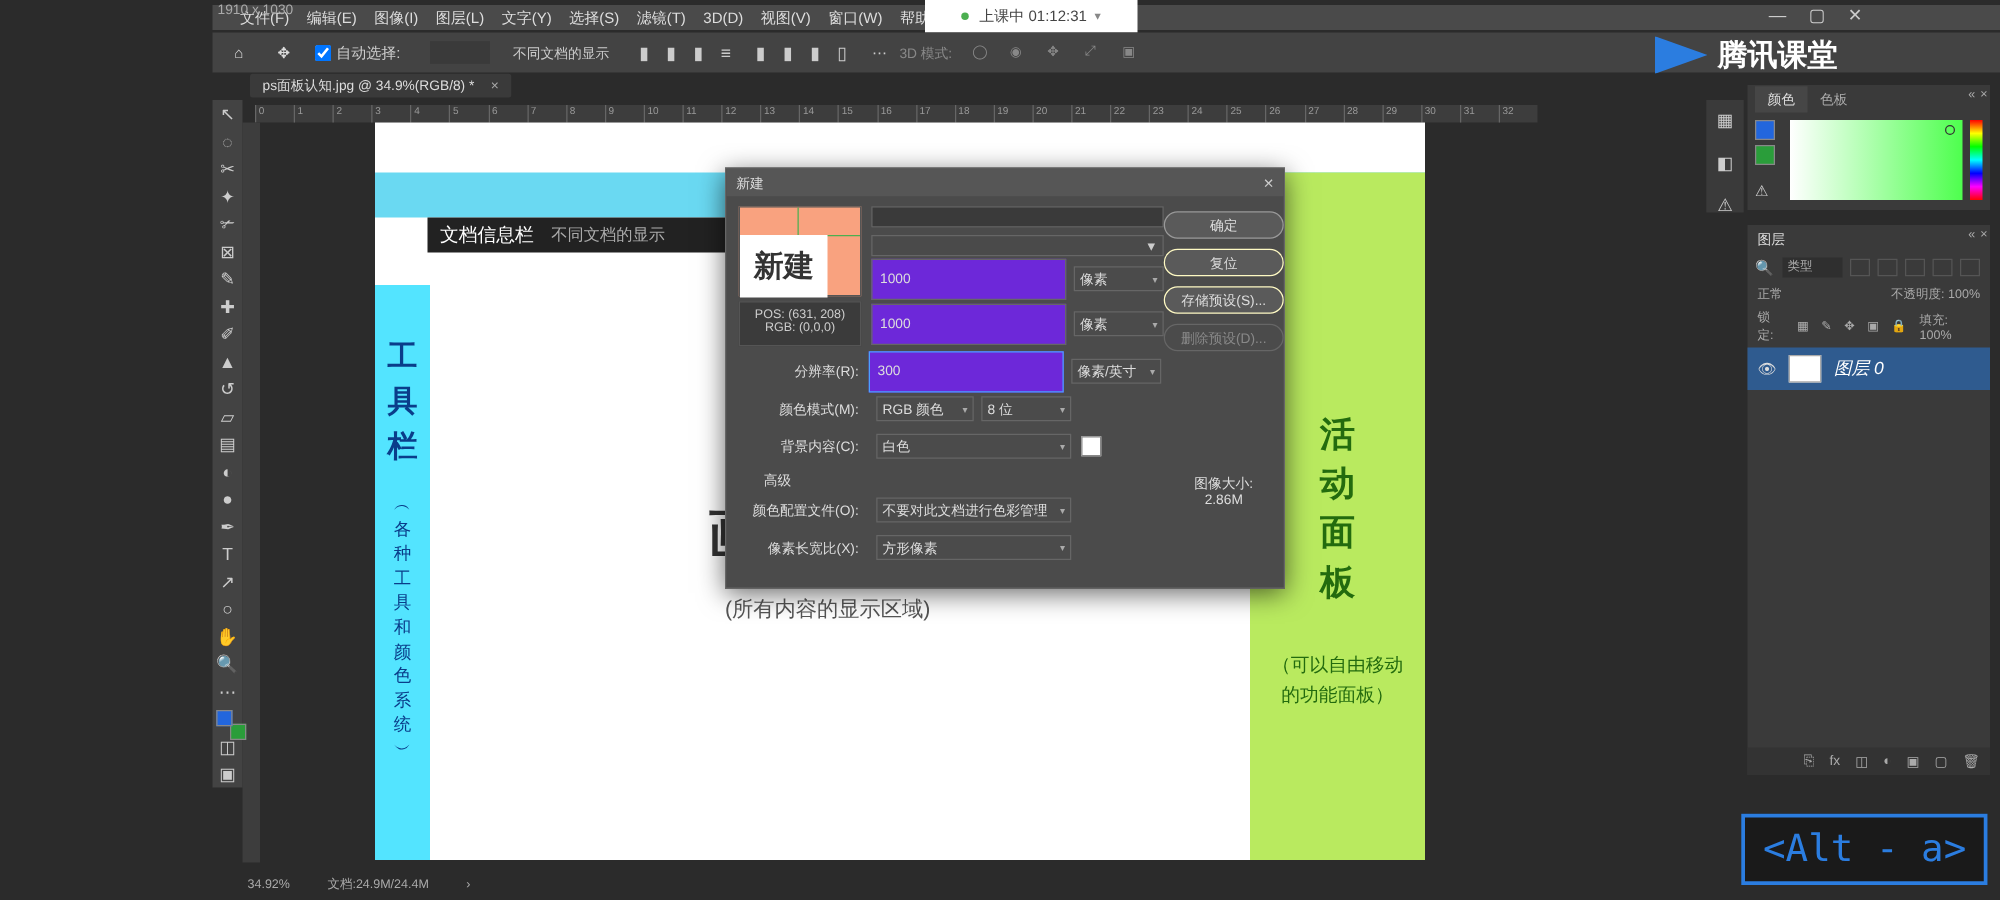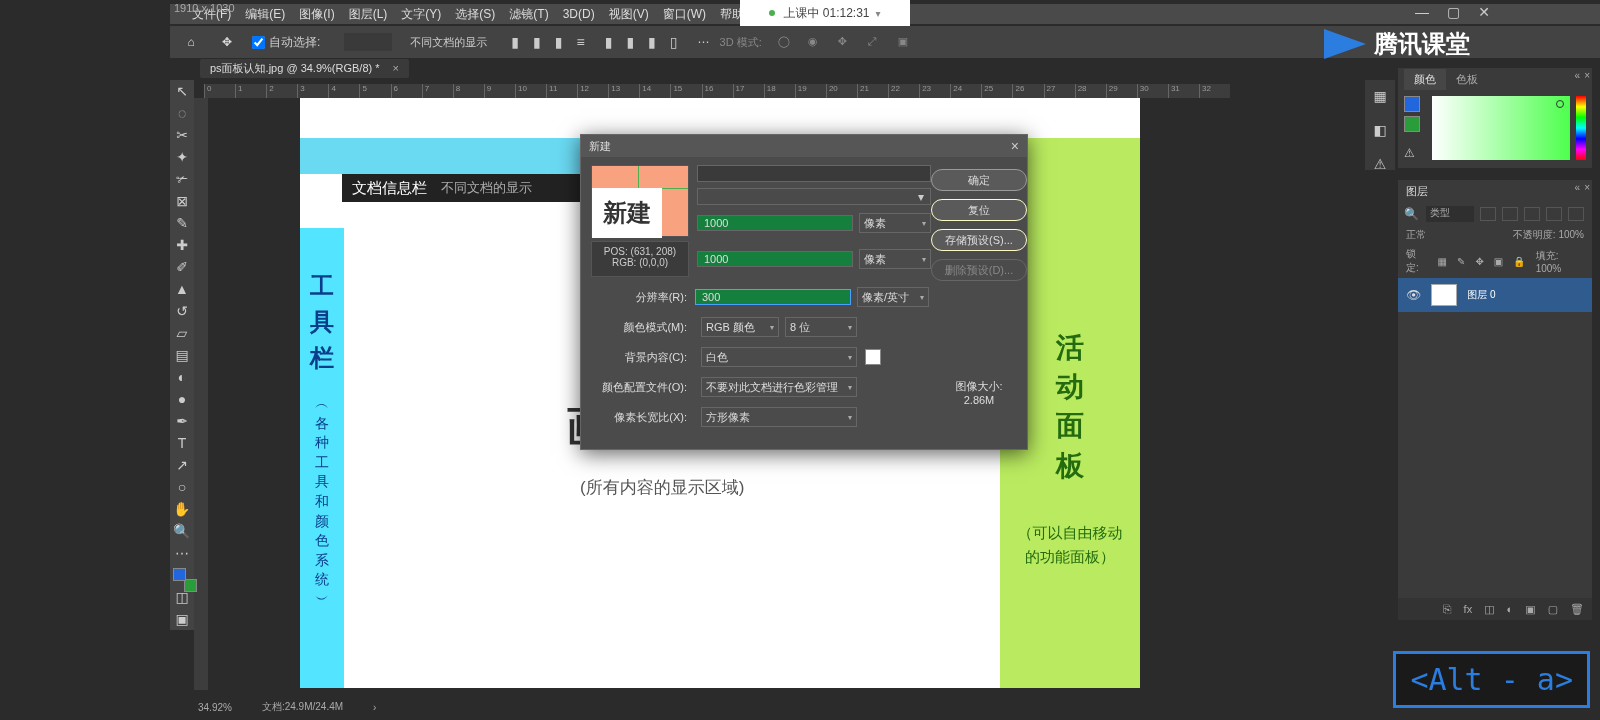--- a/index.html
+++ b/index.html
@@ -69,21 +69,21 @@
 .dlg-body { padding: 8px 10px 14px 10px; display: flex; }
 .dlg-left { flex: 1; }
 .dlg-right { width: 108px; display: flex; flex-direction: column; align-items: center; gap: 8px; padding-top: 4px; }
 .dlg-btn { width: 96px; height: 22px; background: #5a5a5a; border: 1px solid #fef9c3; border-radius: 11px; color: #ddd; font-size: 11px; display: flex; align-items: center; justify-content: center; cursor: pointer; }
 .dlg-btn.primary { border-color: #999; }
 .dlg-btn.disabled { color: #888; border-color: #666; background: transparent; }
 .dlg-imgsize { margin-top: 90px; text-align: center; font-size: 11px; color: #ddd; }
 
 .dlg-row { display: flex; align-items: center; margin-bottom: 6px; height: 24px; }
 .dlg-row label { width: 96px; text-align: right; margin-right: 8px; font-size: 11px; color: #ddd; }
-.dlg-inp { flex: 0 0 80px; height: 16px; background: #15803d; border: 1px solid #666; color: #ddd; padding: 0 6px; font-size: 11px; }
+.dlg-inp { flex: 0 0 80px; height: 33px; background: #6d28d9; border: 1px solid #666; color: #ddd; padding: 0 6px; font-size: 11px; }
 .dlg-inp.hl { border-color: #4aa0ff; }
 .dlg-sel { flex: 0 0 72px; height: 20px; background: #4b4b4b; border: 1px solid #666; color: #ddd; font-size: 11px; padding: 0 4px; margin-left: 6px; display: flex; align-items: center; justify-content: space-between; }
 .dlg-sel.wide { flex: 0 0 156px; }
 .dlg-sel .ar { font-size: 8px; color: #aaa; }
 
 .dlg-preview-row { display: flex; gap: 8px; margin-bottom: 8px; }
 .dlg-thumb { width: 98px; height: 72px; background: #f9a27f; border: 1px solid #555; position: relative; }
 .dlg-thumb .inner { position: absolute; top: 22px; left: 0; width: 70px; height: 50px; background: #fff; display: flex; align-items: center; justify-content: center; font-size: 24px; color: #333; font-weight: bold; }
 .dlg-thumb .guide-v { position: absolute; top: 0; left: 46px; width: 1px; height: 100%; background: #4caf50; }
 .dlg-thumb .guide-h { position: absolute; top: 22px; left: 0; height: 1px; width: 100%; background: #4caf50; }
@@ -115,21 +115,21 @@
 .layer-panel .tabs { height: 22px; display: flex; align-items: center; padding-left: 8px; font-size: 11px; color: #ddd; }
 .layer-panel .filter-row { display: flex; align-items: center; padding: 4px 6px; gap: 6px; }
 .layer-panel .search { width: 16px; height: 16px; display: flex; align-items: center; justify-content: center; color: #aaa; }
 .layer-panel .type-sel { flex: 0 0 48px; height: 16px; background: #2f2f2f; font-size: 10px; color: #aaa; padding-left: 4px; }
 .layer-panel .fico { width: 16px; height: 14px; border: 1px solid #555; }
 .layer-panel .mode-row { display: flex; align-items: center; justify-content: space-between; padding: 2px 8px; font-size: 10px; color: #aaa; }
 .layer-panel .lock-row { display: flex; align-items: center; gap: 10px; padding: 3px 8px; font-size: 10px; color: #aaa; }
 .layer-panel .layer-item { display: flex; align-items: center; padding: 6px 8px; background: #2f5b8f; gap: 10px; }
 .layer-panel .eye { color: #ddd; font-size: 12px; }
 .layer-panel .thumb { width: 26px; height: 22px; background: #fff; border: 1px solid #aaa; }
-.layer-panel .lname { color: #fff; font-size: 10px; }
+.layer-panel .lname { color: #fff; font-size: 14px; font-style: italic; }
 .layer-panel .bottom { position: absolute; bottom: 0; left: 0; right: 0; height: 22px; background: #333; display: flex; align-items: center; justify-content: flex-end; gap: 12px; padding-right: 8px; color: #aaa; font-size: 11px; }
 
 .alt-key { position: absolute; bottom: 12px; right: 10px; padding: 8px 14px; border: 3px solid #2b7de0; color: #2b7de0; font-size: 30px; font-weight: normal; font-family: monospace; background: #1a1a1a; }
 
 .status-bar { position: absolute; bottom: 6px; left: 198px; display: flex; align-items: center; gap: 30px; font-size: 10px; color: #aaa; }
 
 .brand-logo { position: absolute; top: 28px; right: 130px; display: flex; align-items: center; color: #fff; font-size: 24px; font-weight: bold; z-index: 60; }
 .brand-logo .play { width: 42px; height: 30px; background: #2b7de0; clip-path: polygon(0 0, 100% 50%, 0 100%); margin-right: 8px; }
 </style>
 </head>
@@ -367,20 +367,21 @@
           </div>
       </div>
       <div class="dlg-row">
         <label>背景内容(C):</label>
         <div class="dlg-sel wide">
             <span>白色</span>
             <span class="ar">▾</span>
           </div>
         <div class="color-sq"></div>
       </div>
+      <div class="dlg-adv">高级</div>
       <div class="dlg-row">
         <label>颜色配置文件(O):</label>
         <div class="dlg-sel wide">
             <span>不要对此文档进行色彩管理</span>
             <span class="ar">▾</span>
           </div>
       </div>
       <div class="dlg-row">
         <label>像素长宽比(X):</label>
         <div class="dlg-sel wide">

